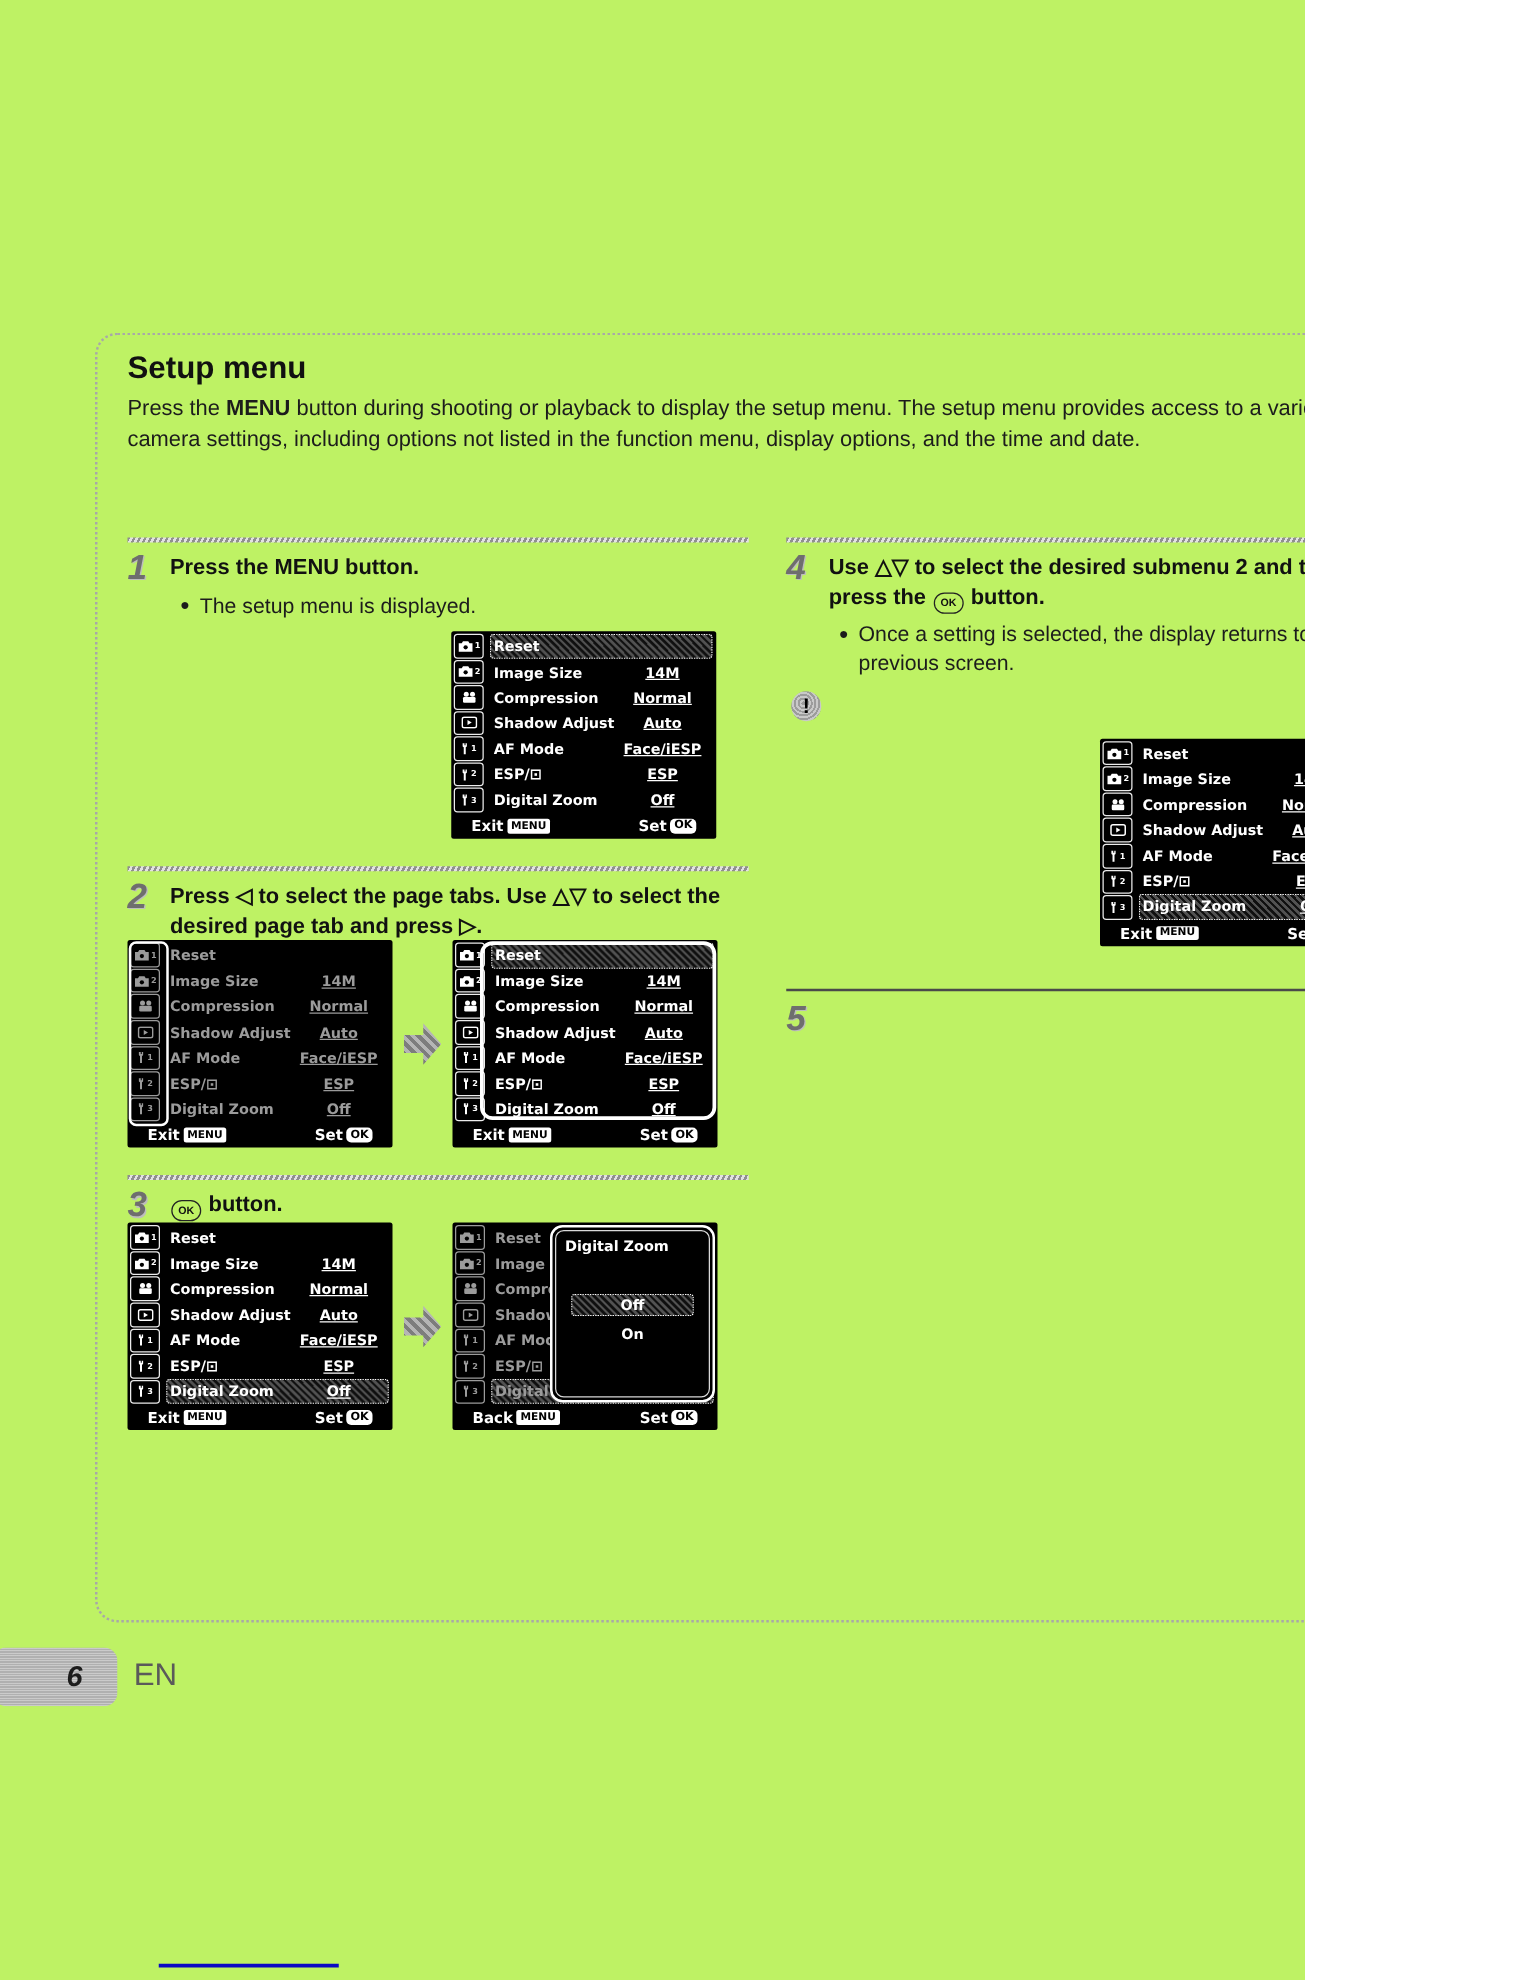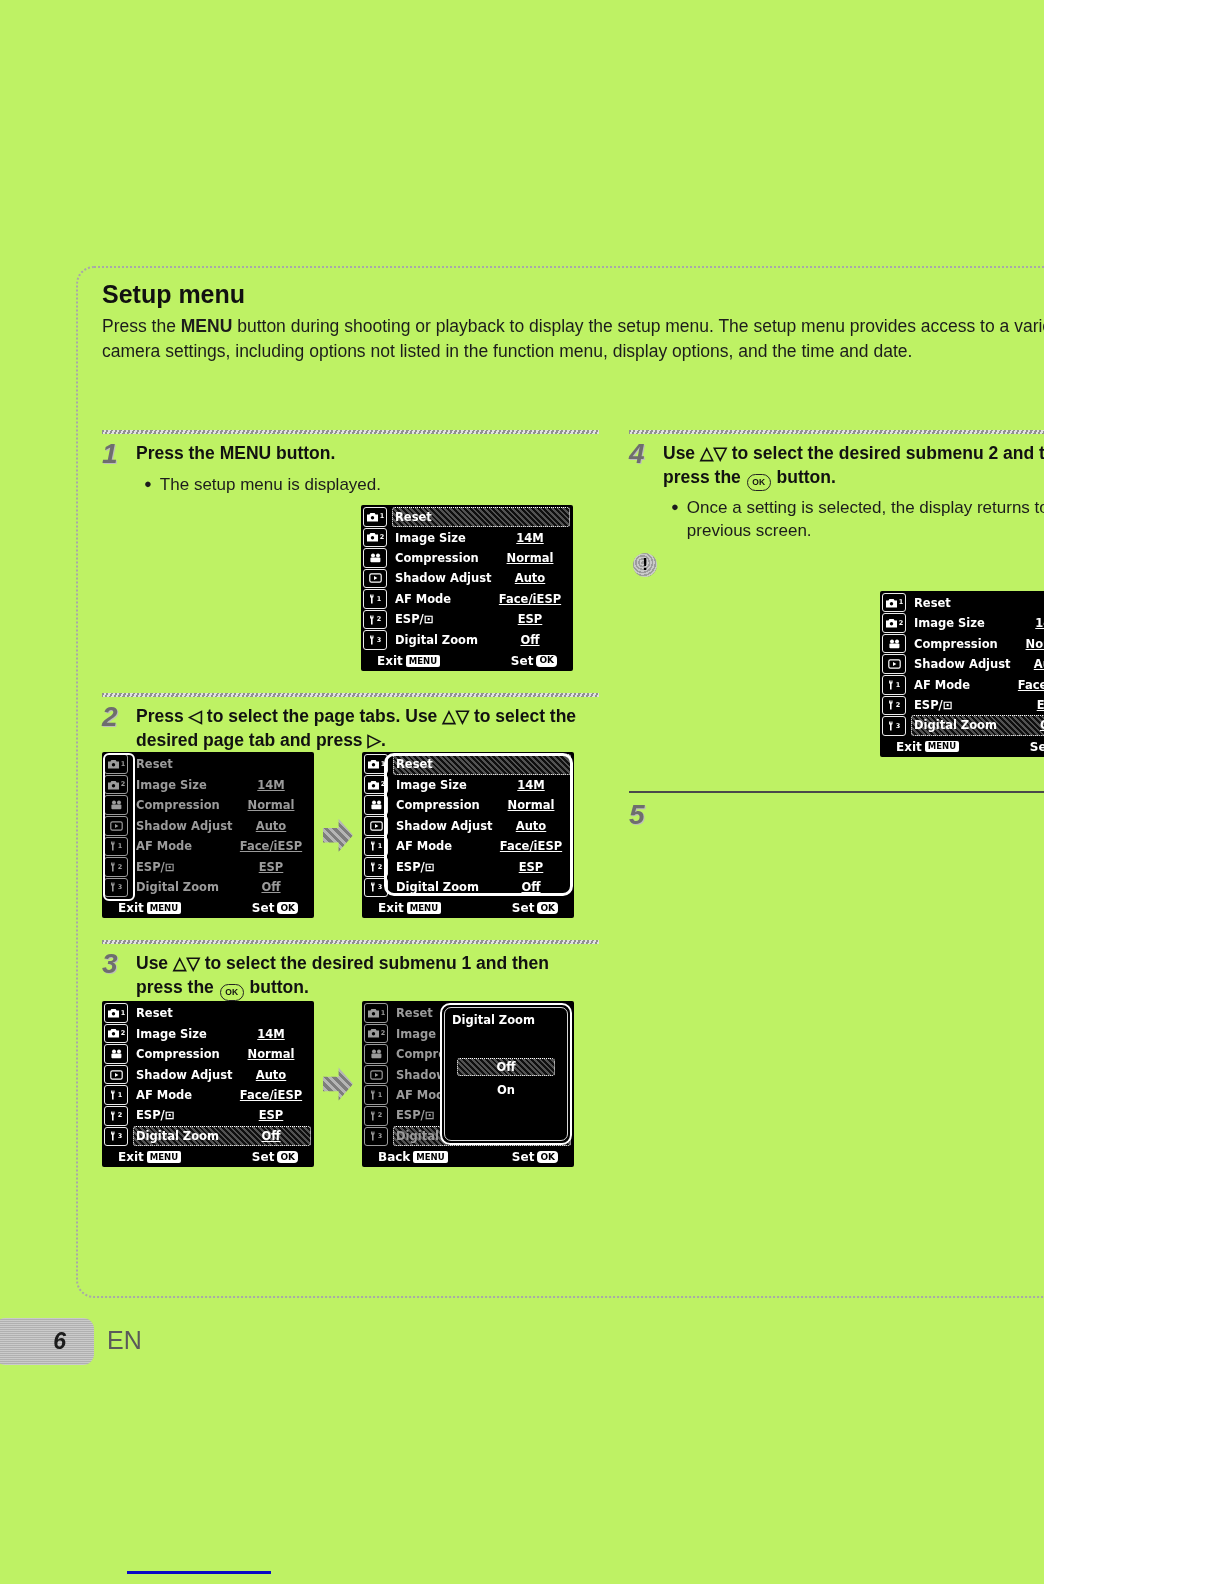--- a/index.html
+++ b/index.html
@@ -413,21 +413,21 @@
                   <div class="submenu-outline-box"></div>
                 </div>
               </div>
           </div>
         </div>
 
         <div class="step">
           <div class="rule-hatch"></div>
           <div class="step-head">
             <span class="step-num">3</span>
-            <span class="step-text"><span>Use △▽ to select the desired submenu 1 and then press the </span><span class="ok-inline">
+            <span class="step-text"><span class="ok-inline">
                   <span>OK</span>
                 </span><span> button.</span></span>
           </div>
           <div class="screens-row">
             <div id="mount-screen-step3a">
                 <div class="lcd">
                   <div class="lcd-body">
                     <div class="lcd-tabs">
                       <div class="lcd-tab">
                         <svg viewBox="0 0 13 10" width="13" height="10">

